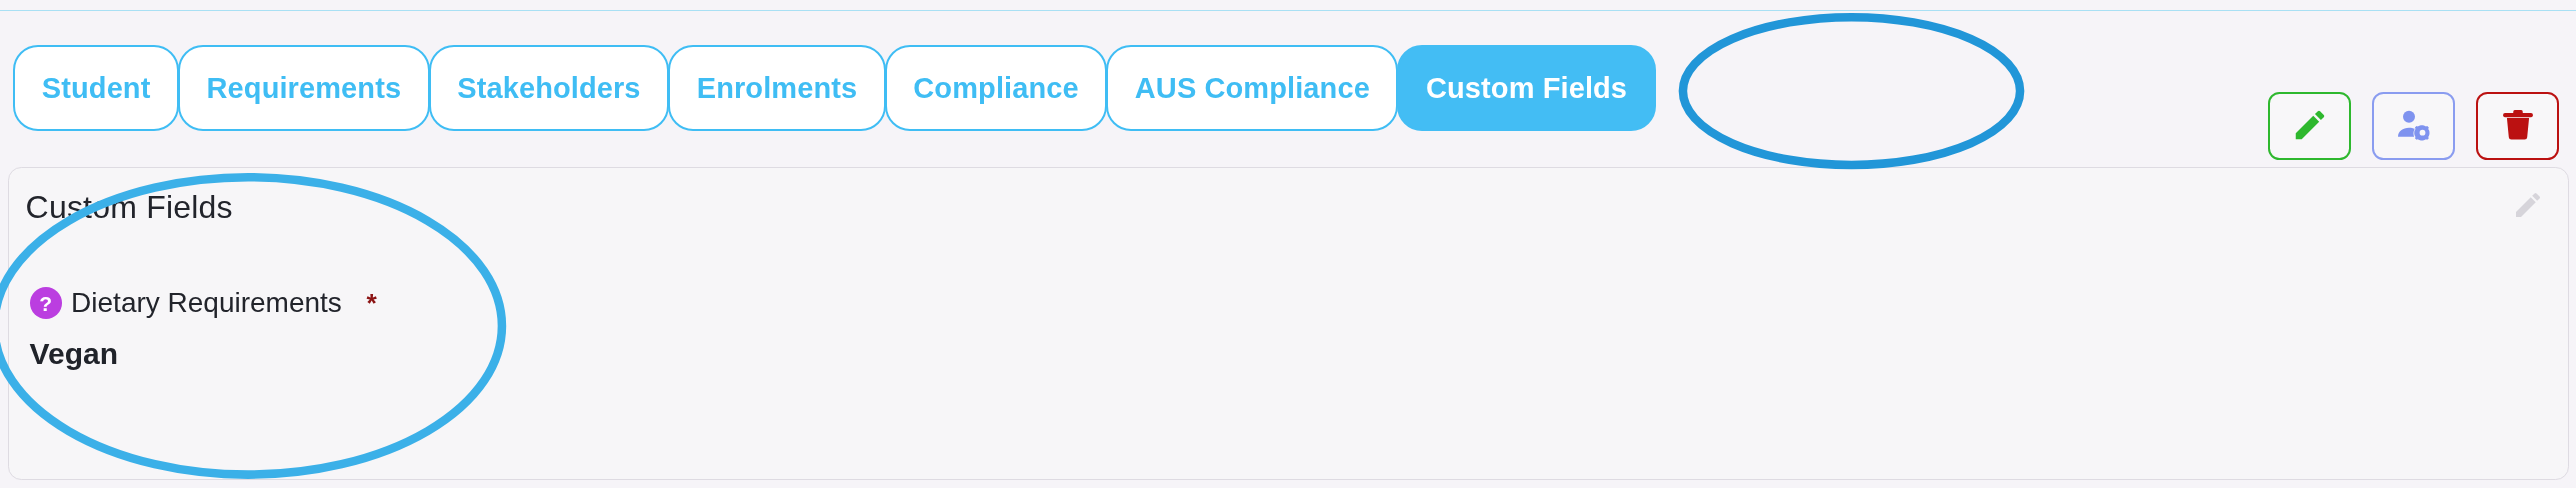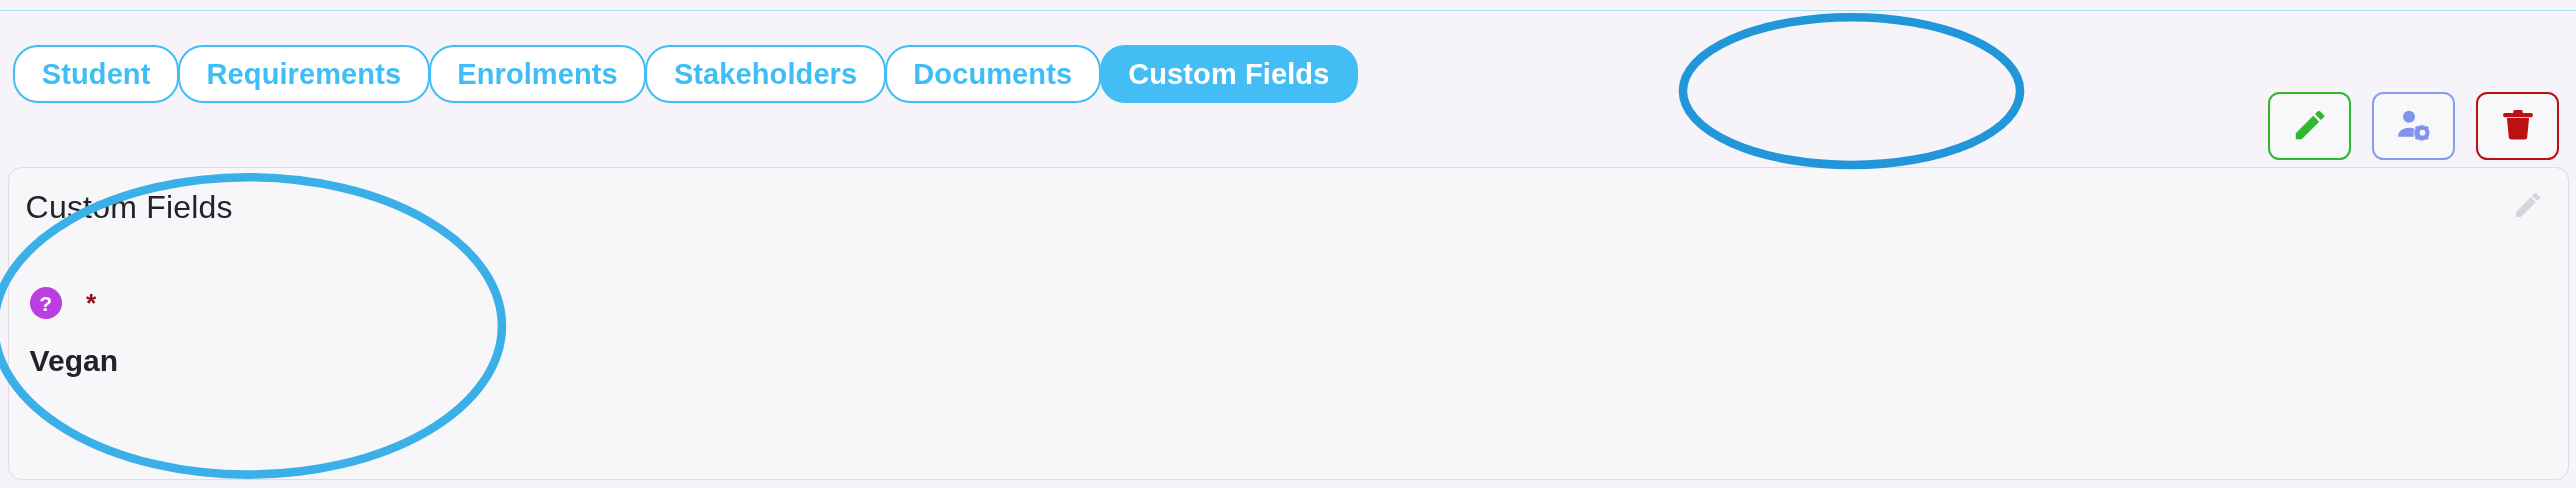--- a/index.html
+++ b/index.html
@@ -36,21 +36,21 @@
   .tabs {
     position: absolute;
     left: 13.3px;
     top: 0;
     display: flex;
     align-items: stretch;
     height: 78px;
   }
   .tab {
     box-sizing: border-box;
-    height: 58px;
+    height: 86px;
     display: flex;
     align-items: center;
     justify-content: center;
     padding: 0 26.5px;
     border: 2.8px solid #3fbdf4;
     border-radius: 25px;
     background: #ffffff;
     color: #3fbdf4;
     font-size: 29px;
     font-weight: 700;
@@ -156,21 +156,21 @@
     white-space: nowrap;
   }
   .req-star {
     color: #8c1414;
     font-size: 26.5px;
     font-weight: 700;
     margin-left: 15px;
     line-height: 1;
   }
   .field-value {
-    margin-top: 22px;
+    margin-top: 15px;
     font-size: 30px;
     font-weight: 700;
     color: #20232a;
   }
 
   
   .annot {
     position: absolute;
     left: 0;
     top: 0;
@@ -187,27 +187,30 @@
 
 <div class="tabbar">
   <div class="tabs">
     <div class="tab">
       <span>Student</span>
     </div>
     <div class="tab">
       <span>Requirements</span>
     </div>
     <div class="tab">
+      <span>Stakeholders</span>
+    </div>
+    <div class="tab">
       <span>Enrolments</span>
     </div>
     <div class="tab">
-      <span>Stakeholders</span>
-    </div>
-    <div class="tab">
-      <span>Documents</span>
+      <span>Compliance</span>
+    </div>
+    <div class="tab">
+      <span>AUS Compliance</span>
     </div>
     <div class="tab active">
       <span>Custom Fields</span>
     </div>
   </div>
 
   <div class="actions">
     <div class="act-btn act-edit">
       <span>
         <svg width="38" height="38" viewBox="0 0 24 24" aria-hidden="true">
@@ -246,20 +249,21 @@
       <svg width="32" height="32" viewBox="0 0 24 24" aria-hidden="true">
         <path d="M3 17.25V21h3.75L17.81 9.94l-3.75-3.75L3 17.25z" fill="#d6d4da"></path>
         <path d="M20.71 7.04a1 1 0 0 0 0-1.41l-2.34-2.34a1 1 0 0 0-1.41 0l-1.83 1.83 3.75 3.75 1.83-1.83z" fill="#d6d4da"></path>
       </svg>
     </span>
   </div>
 
   <div class="field">
     <div class="field-label-row">
       <span class="help-badge">?</span>
+      <span class="field-label">Dietary Requirements</span>
       <span class="req-star">*</span>
     </div>
     <div class="field-value">Vegan</div>
   </div>
 </div>
 
 <svg class="annot" viewBox="0 0 2720 516">
   <ellipse cx="1955" cy="96" rx="178" ry="78" fill="none" stroke="#2196d8" stroke-width="9"></ellipse>
   <ellipse cx="262" cy="344" rx="268" ry="157" fill="none" stroke="#3bb0e8" stroke-width="9"></ellipse>
 </svg>

